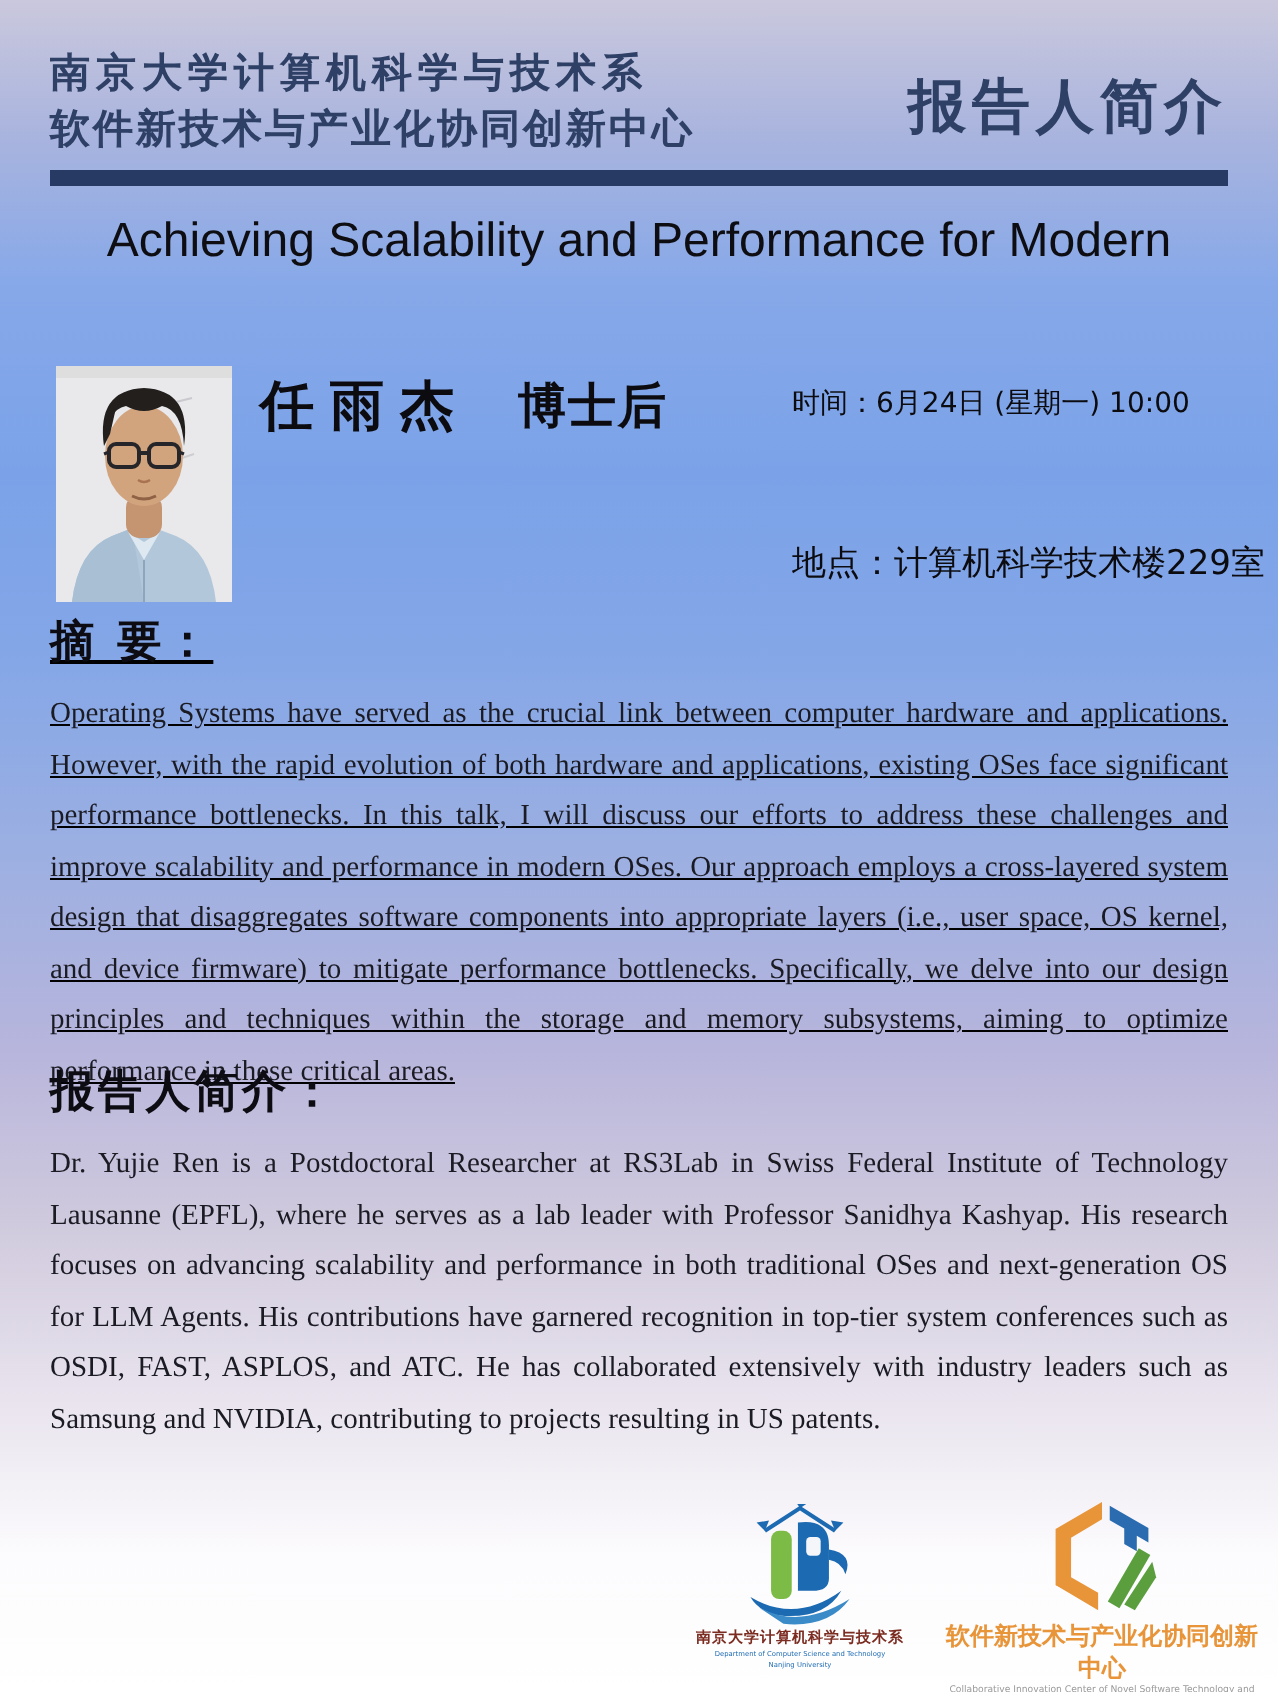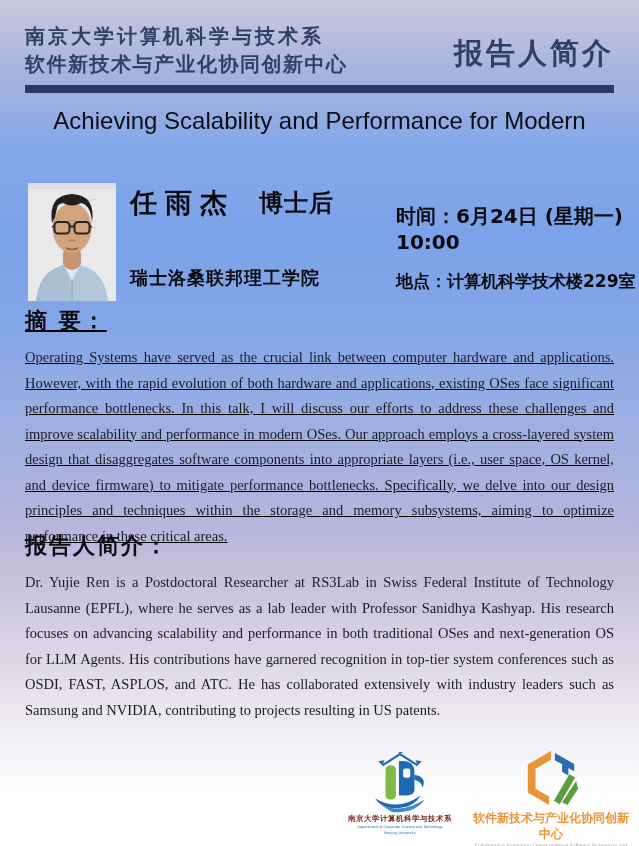--- a/index.html
+++ b/index.html
@@ -39,22 +39,22 @@
     font-family:"Liberation Sans","DejaVu Sans",sans-serif;
     font-size:24px;font-weight:400;line-height:30px;margin:0;
   }
   
   .speaker{position:absolute;top:183px;left:0;right:0;height:122px;}
   .photo{position:absolute;left:28px;top:0;width:88px;height:118px;display:block;}
   .name-row{position:absolute;left:130px;top:2px;display:flex;align-items:center;}
   .name{font-family:"DejaVu Serif","Liberation Serif",serif;font-size:27px;font-weight:600;letter-spacing:8px;color:#0c0c10;}
   .degree{font-size:24px;font-weight:600;color:#0c0c10;margin-left:24px;letter-spacing:1px;}
   .affiliation{position:absolute;left:130px;top:83px;font-size:18px;font-weight:600;color:#0c0c10;letter-spacing:1px;}
-  .meta-time{position:absolute;left:396px;top:20px;font-size:20px;font-weight:700;color:#0c0c10;}
-  .meta-loc{position:absolute;left:396px;top:87px;font-size:17px;font-weight:700;color:#0c0c10;}
+  .meta-time{position:absolute;left:396px;top:10px;font-size:14px;font-weight:400;color:#0c0c10;}
+  .meta-loc{position:absolute;left:396px;top:87px;font-size:17px;font-weight:400;color:#0c0c10;}
   
   .section-h{font-size:22px;font-weight:bold;color:#0c0c12;letter-spacing:2px;margin:0;}
   .abstract{position:absolute;top:306px;left:25px;right:25px;text-decoration:underline;}
   .bio{position:absolute;top:531px;left:25px;right:25px;}
   .body-text{
     font-family:"Liberation Serif","DejaVu Serif",serif;
     font-size:14.5px;line-height:25.5px;color:#1b1b24;
     text-align:justify;text-align-last:left;
     margin:9px 0 0 0;
   }
@@ -106,21 +106,20 @@
       <line x1="41.5" y1="43.5" x2="46.5" y2="43.5" stroke="#26262a" stroke-width="2"></line>
       <line x1="26.5" y1="43" x2="24" y2="44" stroke="#26262a" stroke-width="1.5"></line>
       <line x1="61.5" y1="43" x2="64" y2="44" stroke="#26262a" stroke-width="1.5"></line>
       <path d="M41 57 Q44 59 47 57" stroke="#a97352" stroke-width="1.2" fill="none"></path>
       <path d="M38 65 Q44 68 50 65" stroke="#8f6145" stroke-width="1.5" fill="none"></path>
     </svg>
     <div class="name-row">
       <span class="name">任雨杰</span>
       <span class="degree">博士后</span>
     </div>
-    <div class="affiliation">瑞士洛桑联邦理工学院</div>
     <div class="meta-time">
       <span>时间：</span><span>6月24日 (星期一) 10:00</span>
     </div>
     <div class="meta-loc">
       <span>地点：</span><span>计算机科学技术楼229室</span>
     </div>
   </div>
 
   <div class="abstract">
     <h2 class="section-h">摘 要：</h2>

